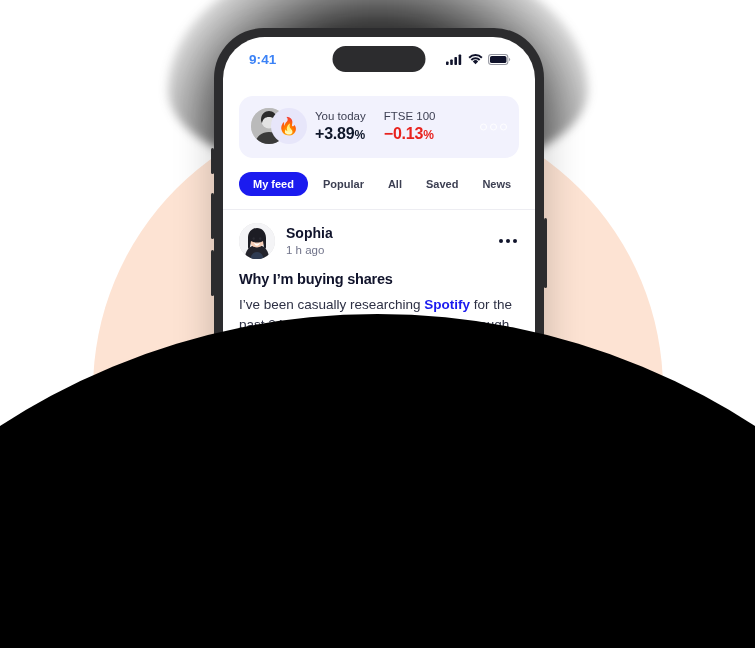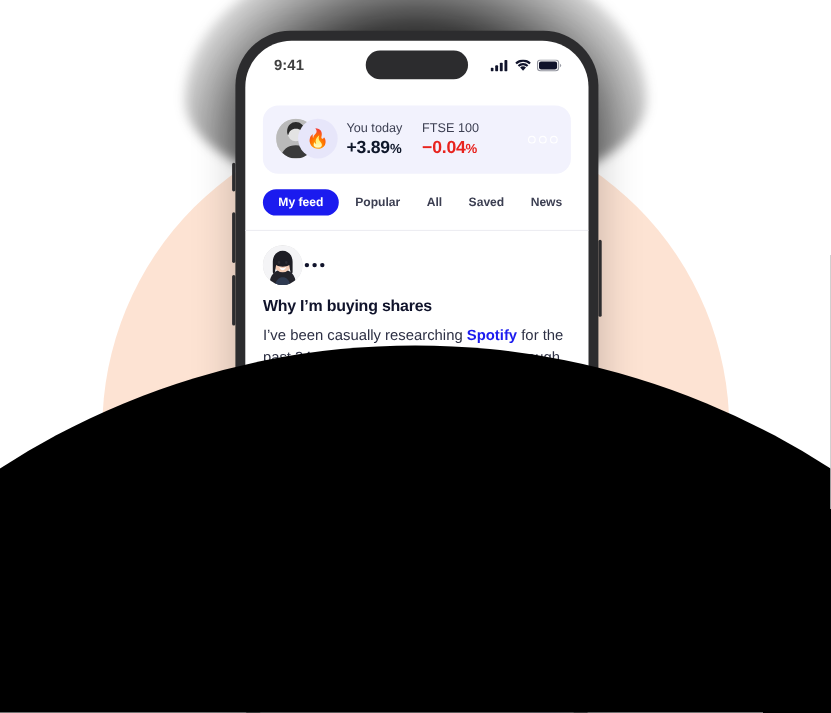--- a/index.html
+++ b/index.html
@@ -46,21 +46,21 @@
     position:relative; width:100%; height:100%;
     background:#ffffff; border-radius:42px; overflow:hidden;
   }
 
   
   .statusbar{
     position:relative; height:44px;
     display:flex; align-items:center; justify-content:space-between;
     padding:0 24px 0 26px;
   }
-  .st-time{ font-size:13.5px; font-weight:700; color:#404040; letter-spacing:.1px; }
+  .st-time{ font-size:13.5px; font-weight:700; color:#3b82f6; letter-spacing:.1px; }
   .st-right{ display:flex; align-items:center; gap:5px; }
   .dynamic-island{
     position:absolute; left:50%; transform:translateX(-50%); top:9px;
     width:93px; height:26px; border-radius:14px; background:#2c2c2e;
   }
 
   
   .header{ display:flex; align-items:center; justify-content:space-between; padding:10px 22px 0 24px; }
   .page-title{ font-size:26px; font-weight:800; color:#10132b; letter-spacing:-.4px; }
   .menu-btn{
@@ -202,21 +202,21 @@
           <div class="flame-circle">🔥</div>
         </div>
 
         <div class="stat-group">
           <div class="stat-label">You today</div>
           <div class="stat-value up"><span>+3.89</span><span class="pct">%</span></div>
         </div>
 
         <div class="stat-group">
           <div class="stat-label">FTSE 100</div>
-          <div class="stat-value down"><span>−0.04</span><span class="pct">%</span></div>
+          <div class="stat-value down"><span>−0.13</span><span class="pct">%</span></div>
         </div>
 
         <div class="stat-dots">
           <i></i>
             <i></i>
             <i></i>
         </div>
       </div>
 
       <div class="tabs">
@@ -237,20 +237,24 @@
                 <rect width="36" height="36" fill="#f4f4f6"></rect>
                 <path d="M6 36c0-9 5-14 12-14s12 5 12 14Z" fill="#23232b"></path>
                 <circle cx="18" cy="16" r="8.4" fill="#f6cdb6"></circle>
                 <path d="M9 15c0-6 4-10 9-10s9 4 9 10v9c0 2-1.6 2-2 0-.6-3-1-6-1-6-3 2-9 2-12 0 0 0-.4 3-1 6-.4 2-2 2-2 0Z" fill="#1d1d24"></path>
                 <ellipse cx="14.7" cy="15.6" rx="1.15" ry="1.3" fill="#2b2b33"></ellipse>
                 <ellipse cx="21.3" cy="15.6" rx="1.15" ry="1.3" fill="#2b2b33"></ellipse>
                 <path d="M14.8 19.6c1.9 1.7 4.5 1.7 6.4 0-.6 2.1-2 3.1-3.2 3.1s-2.6-1-3.2-3.1Z" fill="#ffffff"></path>
                 <path d="M11 36c1.3-4.6 3.6-7 7-7s5.7 2.4 7 7Z" fill="#2f3b52"></path>
               </svg>
             </div>
+            <div class="p-meta">
+              <div class="p-name">Sophia</div>
+              <div class="p-time">1 h ago</div>
+            </div>
             <div class="p-more">
               <i></i>
                 <i></i>
                 <i></i>
             </div>
           </div>
 
           <div class="p-title">Why I’m buying shares</div>
           <div class="p-body"><span>I’ve been casually researching </span><b>Spotify</b><span> for the past 24 months but struggled to build enough conviction to pull the trigger and make an investment. However, two things changed for…</span></div>
           <div class="p-more-link">…Show more</div>

